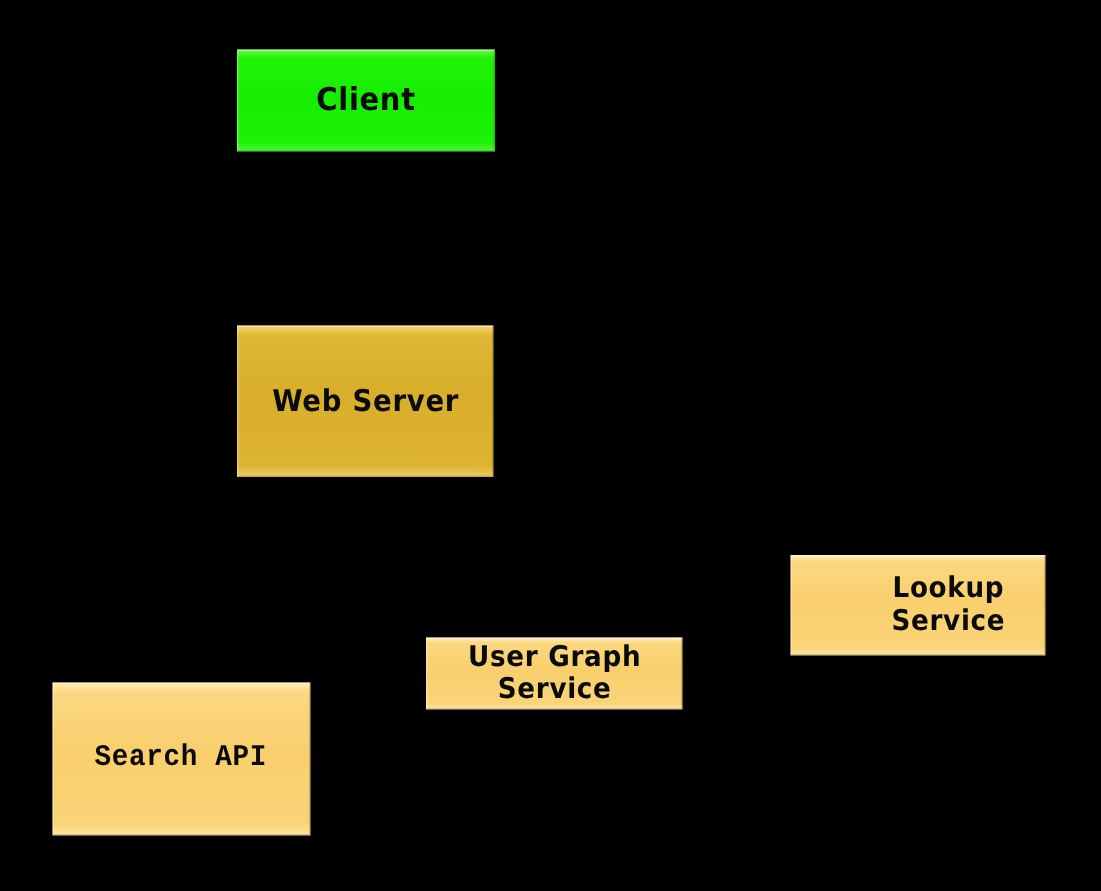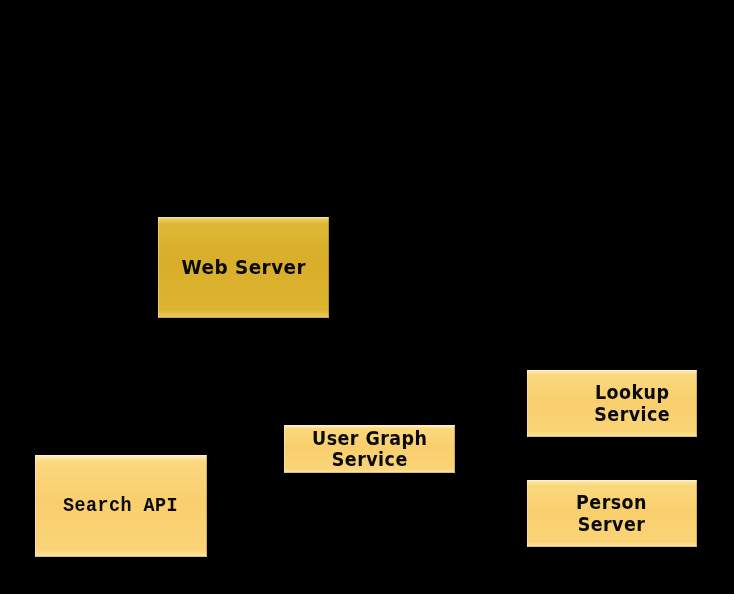--- a/index.html
+++ b/index.html
@@ -64,37 +64,36 @@
         #f9cf6d 46%,
         #fad477 93%,
         #fde39c 100%);
   }
 </style>
 </head>
 <body>
 
 <div id="canvas">
 
+  <div class="node green" style="left:158px; top:33px; width:172px; height:68px; font-size:21px;">
+    <span class="label">Client</span>
+  </div>
 
   <div class="node amber" style="left:158px; top:217px; width:171px; height:101px; font-size:20px;">
     <span class="label">Web Server</span>
   </div>
 
   <div class="node cream" style="left:527px; top:370px; width:170px; height:67px; font-size:19px;padding-left:40px;">
     <span class="label">Lookup
 Service</span>
   </div>
 
   <div class="node cream" style="left:284px; top:425px; width:171px; height:48px; font-size:19px;">
     <span class="label">User Graph
 Service</span>
   </div>
 
-  <div class="node cream" style="left:527px; top:480px; width:170px; height:67px; font-size:19px;">
-    <span class="label">Person
-Server</span>
-  </div>
 
   <div class="node cream" style="left:35px; top:455px; width:172px; height:102px; font-size:20px;font-family:Liberation Mono, monospace;">
     <span class="label">Search API</span>
   </div>
 
 </div>
 
 </body></html>

